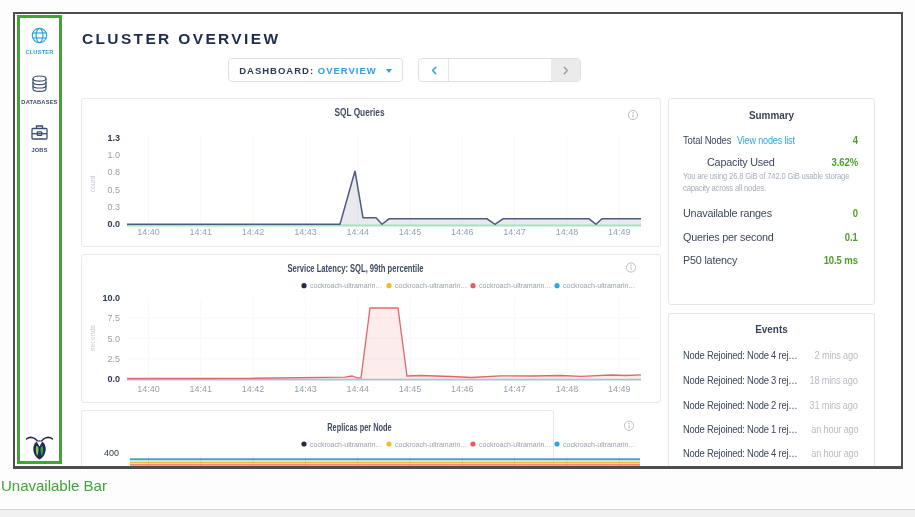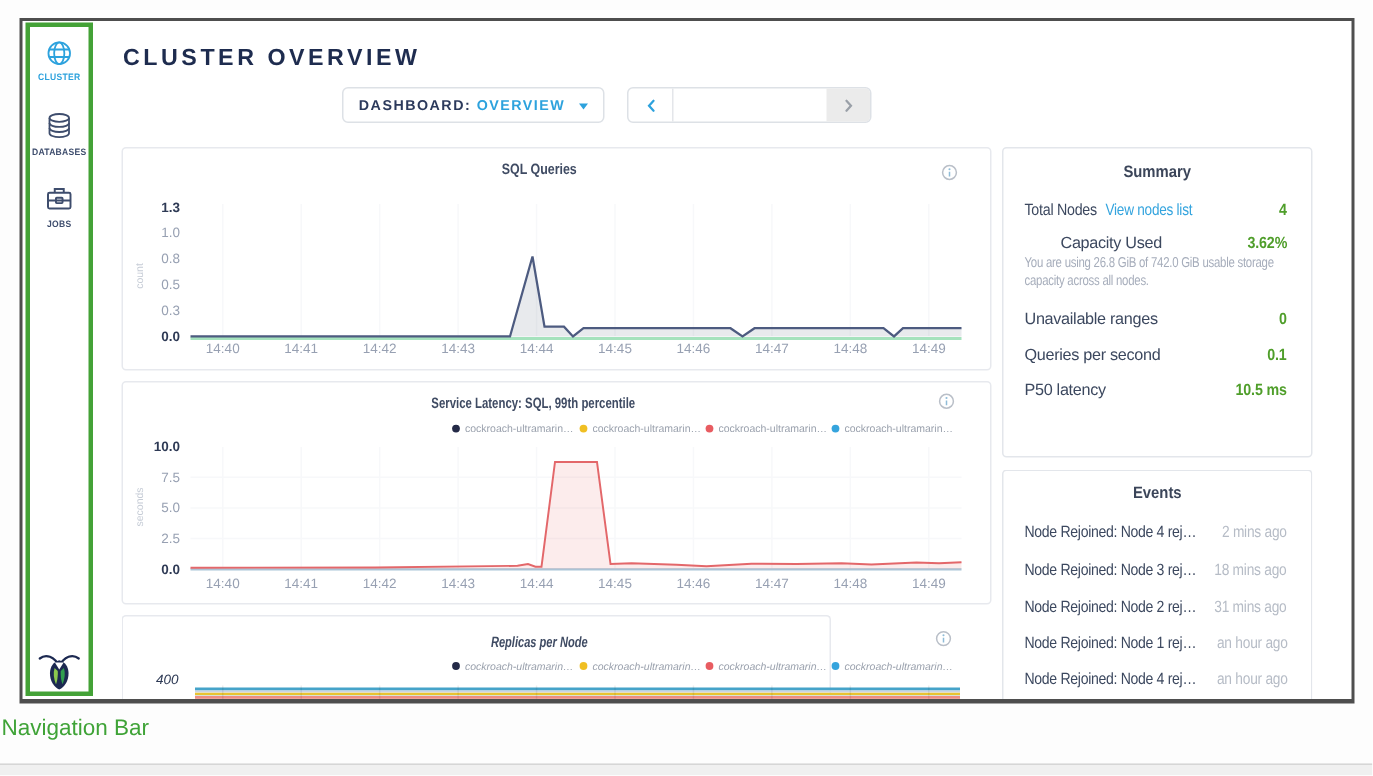--- a/index.html
+++ b/index.html
@@ -199,21 +199,21 @@
           <text x="485.9" y="138">14:48</text>
               <text x="538.2" y="138">14:49</text>
         </g>
 
         <line x1="46" y1="125.6" x2="560" y2="125.6" stroke="#a9c6d8" stroke-width="1.6"></line>
 
         <path d="M46,124.5 L169,124.3 L264,123.2 L271,122 L276,123.8 L280,123.8 L289,54 L317,54 L326,122 L340,121.5 L370,122.5 L390,123.5 L420,121.8 L450,122 L480,121.5 L500,122.3 L530,121 L545,121.5 L560,120.8 L560,125.5 L46,125.5 Z" fill="#e35f5f1f" stroke="none"></path>
         <path d="M46,124.5 L169,124.3 L264,123.2 L271,122 L276,123.8 L280,123.8 L289,54 L317,54 L326,122 L340,121.5 L370,122.5 L390,123.5 L420,121.8 L450,122 L480,121.5 L500,122.3 L530,121 L545,121.5 L560,120.8" fill="none" stroke="#e3676a" stroke-width="1.3"></path>
       </svg>
     </div>
-    <div class="card" id="c3" style="left:66px;top:396px;width:473px;height:56px;border-bottom:none;border-radius:3px 3px 0 0;font-style:italic;">
+    <div class="card" id="c3" style="left:66px;top:396px;width:473px;height:56px;border-bottom:none;border-radius:3px 3px 0 0;">
       <svg style="position:absolute;left:-1px;top:-1px;" width="580" height="56" viewBox="0 0 580 56">
         <text transform="translate(278.5,21) scale(0.74,1)" text-anchor="middle" font-size="10" font-weight="bold" fill="#3f4b63">Replicas per Node</text>
         <g transform="translate(548,15.7)">
           <circle r="4.6" fill="none" stroke="#b9bfc8" stroke-width="1"></circle>
           <line x1="0" y1="-0.5" x2="0" y2="2.6" stroke="#8fbcd8" stroke-width="1"></line>
           <circle cy="-2.2" r="0.7" fill="#8fbcd8"></circle>
         </g>
         <g font-size="7" fill="#9aa1ad">
           <circle cx="223" cy="34" r="2.6" fill="#242a47"></circle>
               <text x="229" y="36.5">cockroach-ultramarin…</text>
@@ -262,17 +262,17 @@
       <div class="erow" style="top:35px;"><span class="elbl">Node Rejoined: Node 4 rej…</span><span class="etime">2 mins ago</span></div>
       <div class="erow" style="top:59.5px;"><span class="elbl">Node Rejoined: Node 3 rej…</span><span class="etime">18 mins ago</span></div>
       <div class="erow" style="top:84.5px;"><span class="elbl">Node Rejoined: Node 2 rej…</span><span class="etime">31 mins ago</span></div>
       <div class="erow" style="top:108.5px;"><span class="elbl">Node Rejoined: Node 1 rej…</span><span class="etime">an hour ago</span></div>
       <div class="erow" style="top:133px;"><span class="elbl">Node Rejoined: Node 4 rej…</span><span class="etime">an hour ago</span></div>
     </div>
 
   </div>
     </div>
 
-  <div style="position:absolute;left:1px;top:477px;font-size:15px;color:#3fa337;">Navigation Bar</div>
+  <div style="position:absolute;left:1px;top:477px;font-size:15px;color:#3fa337;">Unavailable Bar</div>
 
   <div style="position:absolute;left:0;top:509px;width:915px;height:8px;background:#f0f0f0;border-top:1px solid #d6d6d6;box-sizing:border-box;"></div>
 
 </div>
 
 </body></html>

